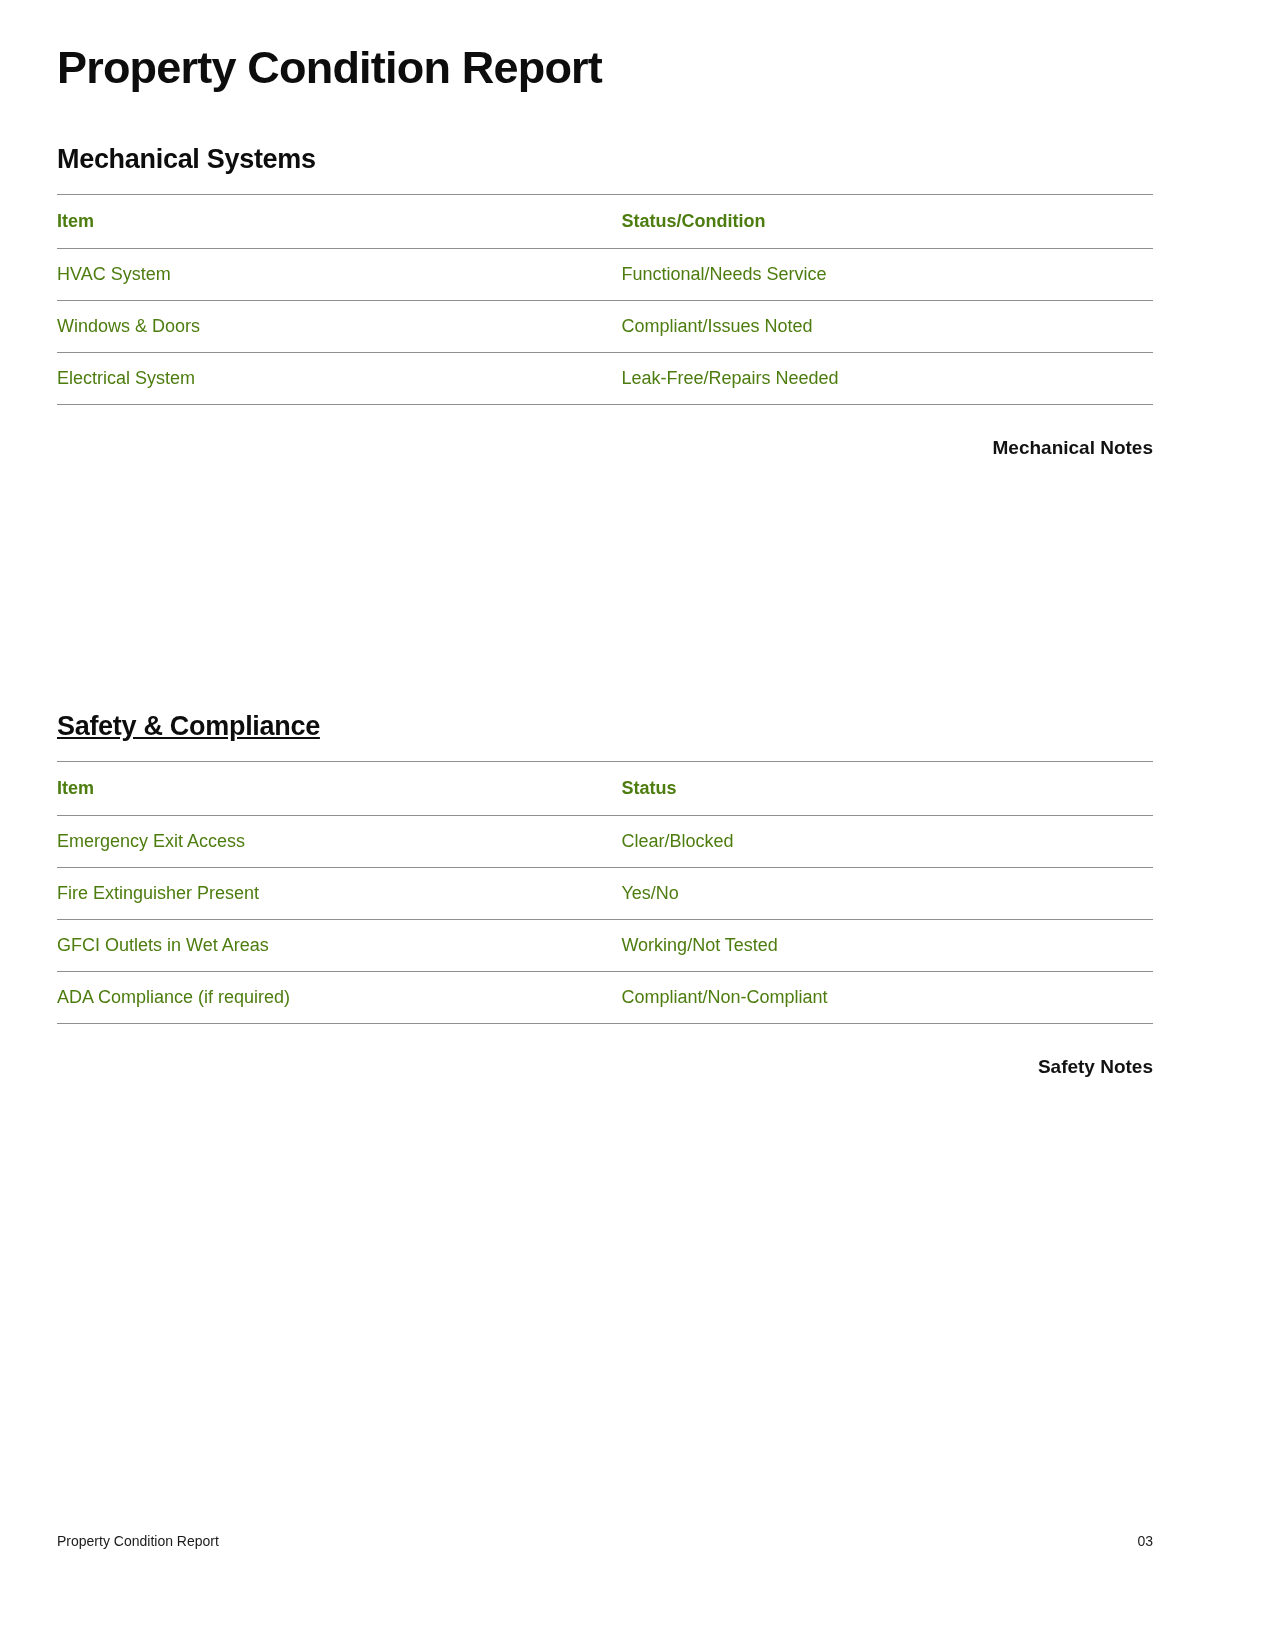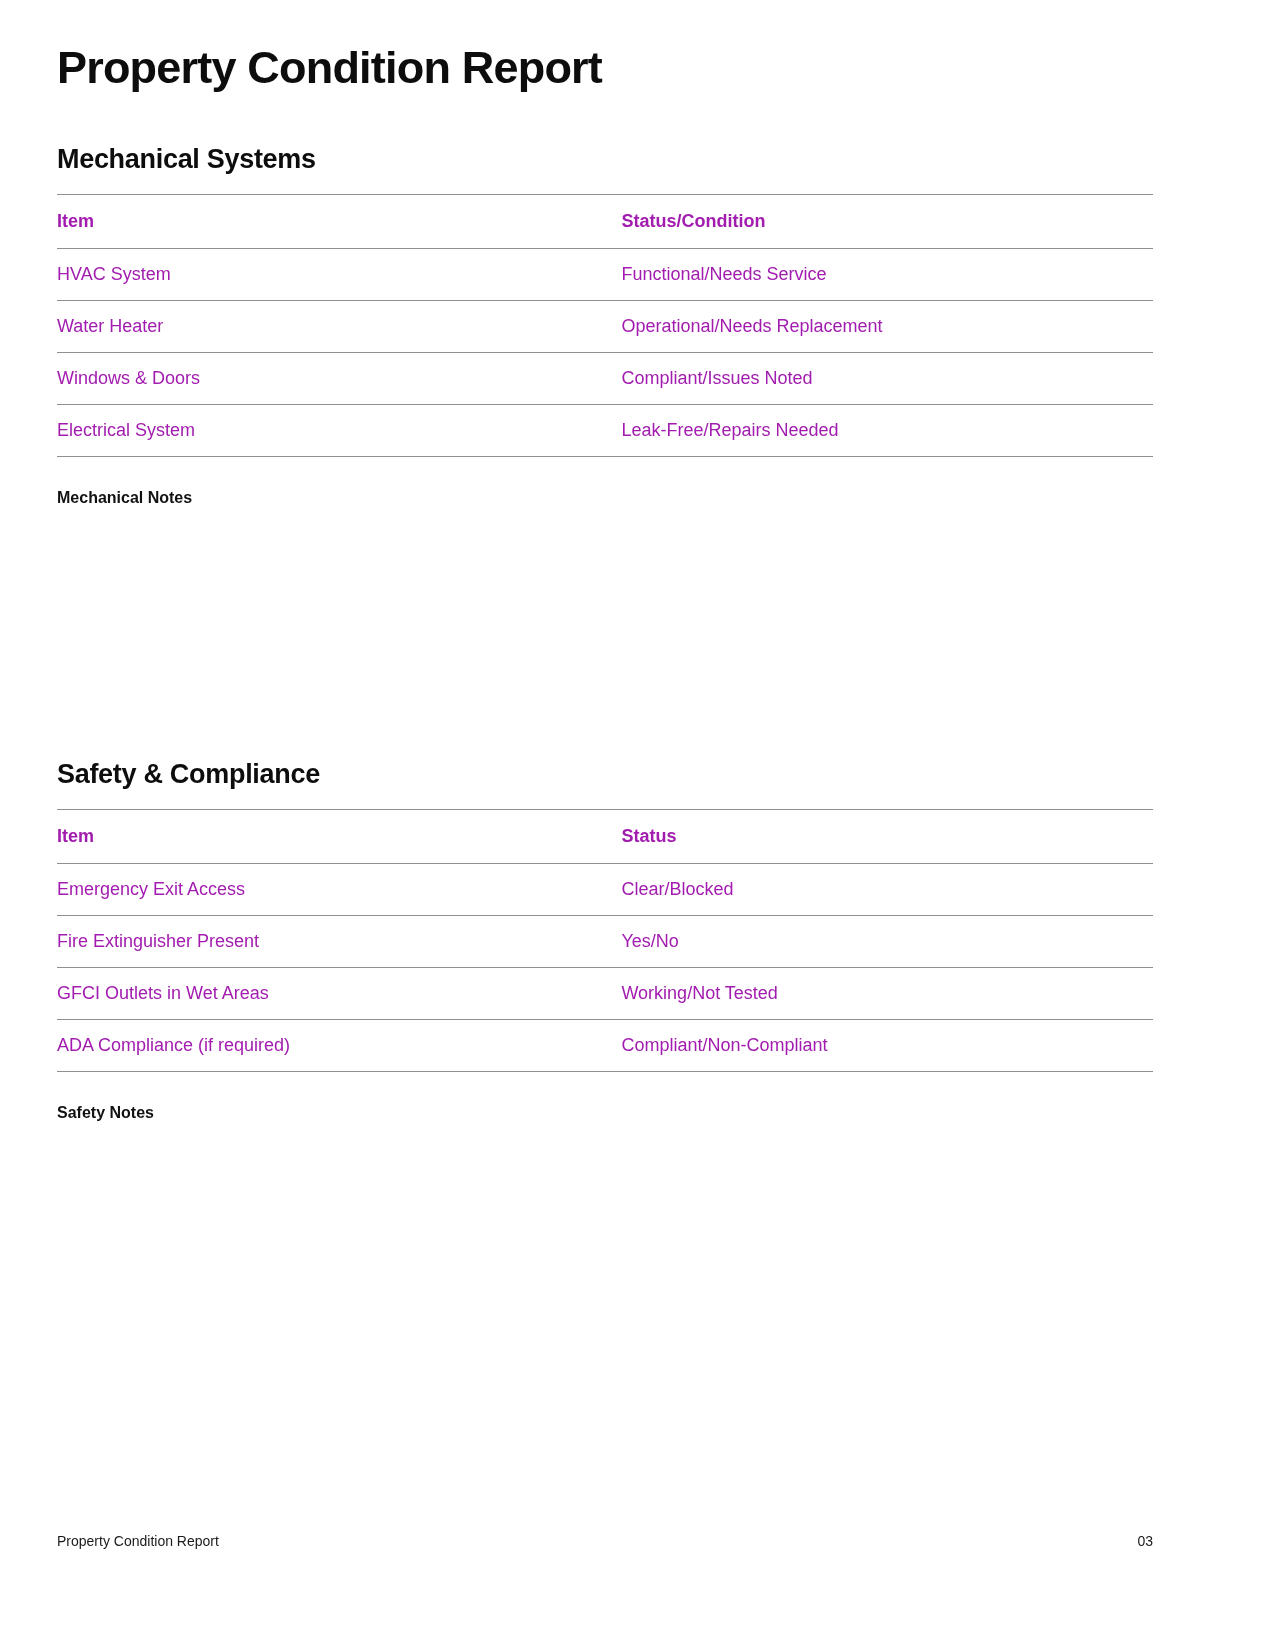--- a/index.html
+++ b/index.html
@@ -25,45 +25,46 @@
     letter-spacing: -0.8px;
     color: #0d0d0d;
   }
   .section-heading {
     font-size: 27px;
     font-weight: 700;
     letter-spacing: -0.3px;
     color: #0d0d0d;
   }
   .section-heading.mech { margin-top: 50px; }
-  .section-heading.safety { margin-top: 12px; }
+  .section-heading.safety { margin-top: 12px; text-decoration: underline; }
   table {
     width: 100%;
     border-collapse: collapse;
     margin-top: 19px;
   }
   col.c1 { width: 51.5%; }
   th, td {
     text-align: left;
     font-size: 18px;
-    color: #a21caf;
+    color: #4d7c0f;
     border-bottom: 1px solid #8f8f8f;
     padding: 15px 0;
     font-weight: 400;
   }
   thead th {
     font-weight: 700;
     border-top: 1px solid #8f8f8f;
     padding: 16px 0;
   }
   .notes-label {
     margin-top: 32px;
-    font-size: 16px;
+    font-size: 19px;
     font-weight: 700;
     color: #121212;
+    text-align: right;
   }
   .notes-space { height: 240px; }
   .footer {
     position: absolute;
     left: 57px;
     right: 122px;
     top: 1533px;
     display: flex;
     justify-content: space-between;
     align-items: baseline;
@@ -88,24 +89,20 @@
     <thead>
       <tr>
         <th>Item</th>
         <th>Status/Condition</th>
       </tr>
     </thead>
     <tbody>
       <tr>
         <td>HVAC System</td>
         <td>Functional/Needs Service</td>
-      </tr>
-      <tr>
-        <td>Water Heater</td>
-        <td>Operational/Needs Replacement</td>
       </tr>
       <tr>
         <td>Windows &amp; Doors</td>
         <td>Compliant/Issues Noted</td>
       </tr>
       <tr>
         <td>Electrical System</td>
         <td>Leak-Free/Repairs Needed</td>
       </tr>
     </tbody>

